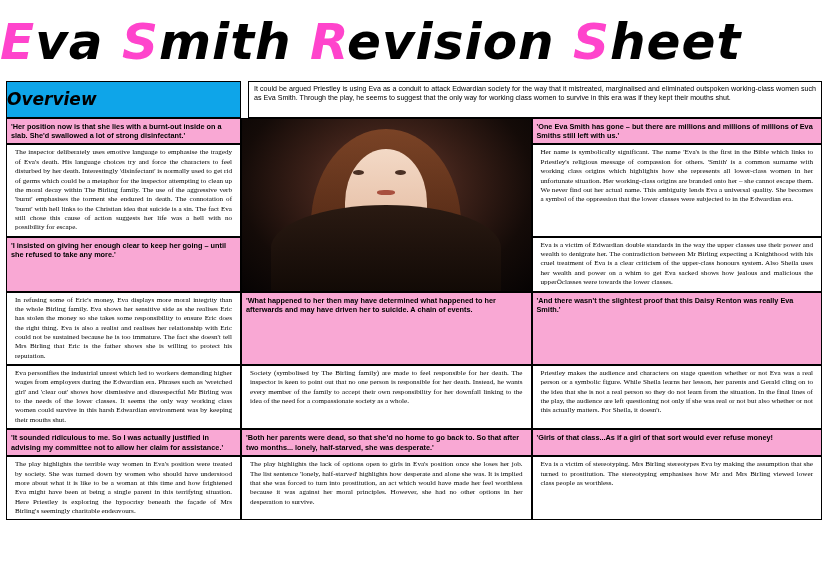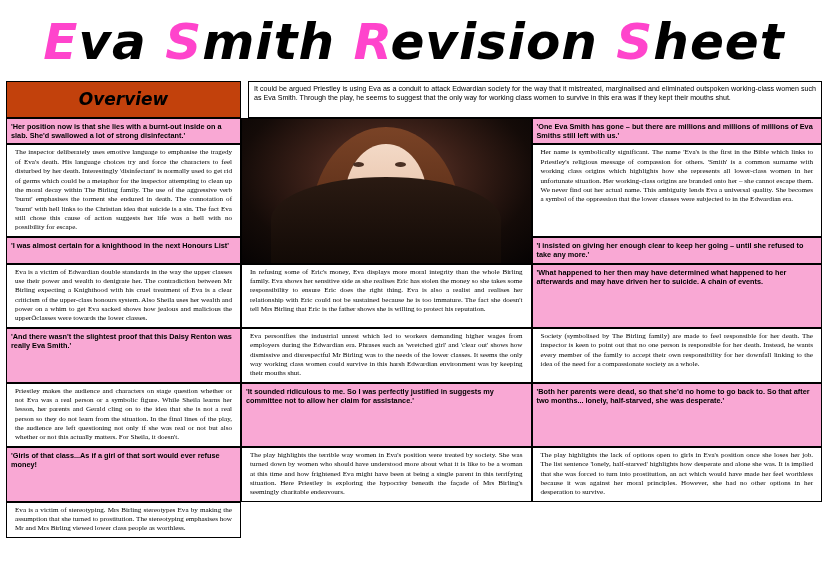--- a/index.html
+++ b/index.html
@@ -15,21 +15,21 @@
   }
   .page {
     position: relative;
     width: 828px;
     height: 586px;
     box-sizing: border-box;
   }
 
   
   .title {
-    text-align: center;
+    text-align: left;
     margin: 16px 0 12px 0;
     font-family: "DejaVu Sans", sans-serif;
     font-weight: bold;
     font-size: 50px;
     letter-spacing: 1px;
     line-height: 1.05;
     white-space: nowrap;
     font-style: italic;
   }
   .title .blk { color: #000000; }
@@ -56,24 +56,24 @@
   .quote {
     background: #f9a8d4;
     font-weight: bold;
     font-size: 7.3px;
     line-height: 1.3;
     padding: 3px 4px;
     border: 1px solid #000000;
     box-sizing: border-box;
   }
   .overview-head {
-    background: #c2410c;
-    border: 1px solid #000000;
-    box-sizing: border-box;
-    text-align: center;
+    background: #0ea5e9;
+    border: 1px solid #000000;
+    box-sizing: border-box;
+    text-align: left;
     font-family: "DejaVu Sans", sans-serif;
     font-weight: bold;
     font-style: italic;
     font-size: 17px;
     padding: 7px 0 8px 0;
   }
   .intro {
     border: 1px solid #000000;
     box-sizing: border-box;
     padding: 3px 5px;
@@ -184,34 +184,33 @@
         <div class="eye r"></div>
         <div class="mouth"></div>
         <div class="shoulders"></div>
       </div>
     </div>
     <div class="quote">'One Eva Smith has gone – but there are millions and millions of millions of Eva Smiths still left with us.'</div>
 
     <div class="cell">The inspector deliberately uses emotive language to emphasise the tragedy of Eva's death. His language choices try and force the characters to feel disturbed by her death. Interestingly 'disinfectant' is normally used to get rid of germs which could be a metaphor for the inspector attempting to clean up the moral decay within The Birling family. The use of the aggressive verb 'burnt' emphasises the torment she endured in death. The connotation of 'burnt' with hell links to the Christian idea that suicide is a sin. The fact Eva still chose this cause of action suggests her life was a hell with no possibility for escape.</div>
     <div class="cell">Her name is symbolically significant. The name 'Eva's is the first in the Bible which links to Priestley's religious message of compassion for others. 'Smith' is a common surname with working class origins which highlights how she represents all lower-class women in her unfortunate situation. Her working-class origins are branded onto her – she cannot escape them. We never find out her actual name. This ambiguity lends Eva a universal quality. She becomes a symbol of the oppression that the lower classes were subjected to in the Edwardian era.</div>
 
-    <div class="quote">'I was almost certain for a knighthood in the next Honours List'</div>
     <div class="quote">'I insisted on giving her enough clear to keep her going – until she refused to take any more.'</div>
 
     <div class="cell">Eva is a victim of Edwardian double standards in the way the upper classes use their power and wealth to denigrate her. The contradiction between Mr Birling expecting a Knighthood with his cruel treatment of Eva is a clear criticism of the upper-class honours system. Also Sheila uses her wealth and power on a whim to get Eva sacked shows how jealous and malicious the upperÖclasses were towards the lower classes.</div>
     <div class="cell">In refusing some of Eric's money, Eva displays more moral integrity than the whole Birling family. Eva shows her sensitive side as she realises Eric has stolen the money so she takes some responsibility to ensure Eric does the right thing. Eva is also a realist and realises her relationship with Eric could not be sustained because he is too immature. The fact she doesn't tell Mrs Birling that Eric is the father shows she is willing to protect his reputation.</div>
 
     <div class="quote">'What happened to her then may have determined what happened to her afterwards and may have driven her to suicide. A chain of events.</div>
     <div class="quote">'And there wasn't the slightest proof that this Daisy Renton was really Eva Smith.'</div>
 
     <div class="cell">Eva personifies the industrial unrest which led to workers demanding higher wages from employers during the Edwardian era. Phrases such as 'wretched girl' and 'clear out' shows how dismissive and disrespectful Mr Birling was to the needs of the lower classes. It seems the only way working class women could survive in this harsh Edwardian environment was by keeping their mouths shut.</div>
     <div class="cell">Society (symbolised by The Birling family) are made to feel responsible for her death. The inspector is keen to point out that no one person is responsible for her death. Instead, he wants every member of the family to accept their own responsibility for her downfall linking to the idea of the need for a compassionate society as a whole.</div>
     <div class="cell">Priestley makes the audience and characters on stage question whether or not Eva was a real person or a symbolic figure. While Sheila learns her lesson, her parents and Gerald cling on to the idea that she is not a real person so they do not learn from the situation. In the final lines of the play, the audience are left questioning not only if she was real or not but also whether or not this actually matters. For Sheila, it doesn't.</div>
 
-    <div class="quote">'It sounded ridiculous to me. So I was perfectly justified in suggests my committee not to allow her claim for assistance.'</div>
+    <div class="quote">'It sounded ridiculous to me. So I was actually justified in advising my committee not to allow her claim for assistance.'</div>
     <div class="quote">'Both her parents were dead, so that she'd no home to go back to. So that after two months... lonely, half-starved, she was desperate.'</div>
     <div class="quote">'Girls of that class...As if a girl of that sort would ever refuse money!</div>
 
     <div class="cell">The play highlights the terrible way women in Eva's position were treated by society. She was turned down by women who should have understood more about what it is like to be a woman at this time and how frightened Eva might have been at being a single parent in this terrifying situation. Here Priestley is exploring the hypocrisy beneath the façade of Mrs Birling's seemingly charitable endeavours.</div>
     <div class="cell">The play highlights the lack of options open to girls in Eva's position once she loses her job. The list sentence 'lonely, half-starved' highlights how desperate and alone she was. It is implied that she was forced to turn into prostitution, an act which would have made her feel worthless because it was against her moral principles. However, she had no other options in her desperation to survive.</div>
     <div class="cell">Eva is a victim of stereotyping. Mrs Birling stereotypes Eva by making the assumption that she turned to prostitution. The stereotyping emphasises how Mr and Mrs Birling viewed lower class people as worthless.</div>
 
   </div>
 </div>
 

